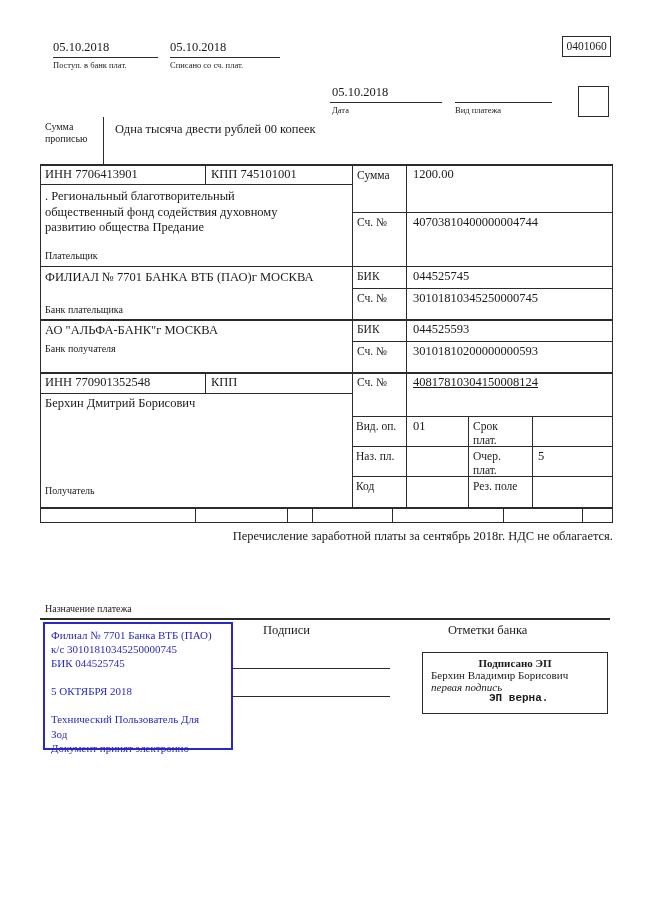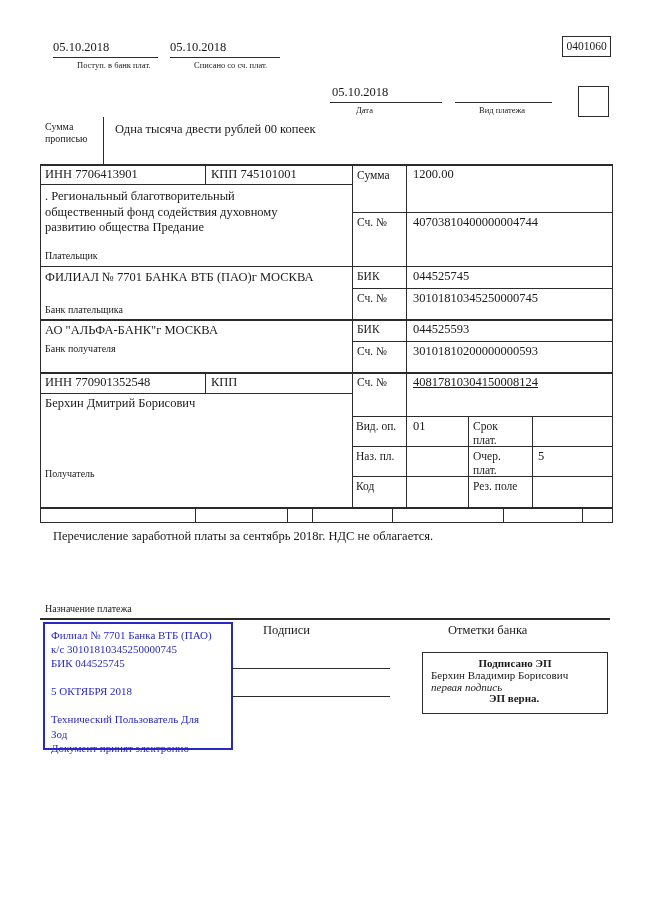--- a/index.html
+++ b/index.html
@@ -5,21 +5,21 @@
   html,body{margin:0;padding:0;background:#ffffff;}
   #page{position:relative;width:660px;height:919px;background:#ffffff;
         font-family:"Liberation Serif","DejaVu Serif",serif;color:#1a1a1a;overflow:hidden;}
   .abs{position:absolute;}
   .hline{position:absolute;background:#2b2b2b;height:1px;}
   .hline.thick{height:2px;}
   .vline{position:absolute;background:#2b2b2b;width:1px;}
   .t12{font-size:12.5px;line-height:1.25;}
   .t11{font-size:11.5px;line-height:1.2;}
   .t10{font-size:10px;line-height:1.15;}
-  .t8{font-size:8.5px;line-height:1.1;margin-left:24px;}
+  .t8{font-size:8.5px;line-height:1.1;}
   .prewrap{white-space:pre-line;}
   .title{font-family:"Liberation Sans","DejaVu Sans",sans-serif;font-weight:bold;font-size:13.5px;}
   .box{position:absolute;border:1.5px solid #2b2b2b;background:#fff;}
   .stamp{position:absolute;border:2px solid #2828c8;color:#2828c8;font-size:11px;line-height:1.28;
          padding:4px 6px;white-space:pre-line;}
   .esign-box{position:absolute;border:1.2px solid #2b2b2b;font-size:11px;padding:4px 8px;}
   .bold{font-weight:bold;}
   .italic{font-style:italic;}
   .center{text-align:center;}
 </style>
@@ -84,21 +84,21 @@
 
   <div class="abs t12" style="left:45px;top:270px;">ФИЛИАЛ № 7701 БАНКА ВТБ (ПАО)г МОСКВА</div>
   <div class="abs t10" style="left:45px;top:304px;">Банк плательщика</div>
 
   <div class="abs t12" style="left:45px;top:323px;">АО "АЛЬФА-БАНК"г МОСКВА</div>
   <div class="abs t10" style="left:45px;top:343px;">Банк получателя</div>
 
   <div class="abs t12" style="left:45px;top:375px;">ИНН 770901352548</div>
   <div class="abs t12" style="left:211px;top:375px;">КПП</div>
   <div class="abs t12" style="left:45px;top:396px;">Берхин Дмитрий Борисович</div>
-  <div class="abs t10" style="left:45px;top:468px;text-align:center;">Получатель</div>
+  <div class="abs t10" style="left:45px;top:485px;text-align:center;">Получатель</div>
 
   <div class="abs t11" style="left:357px;top:169px;">Сумма</div>
   <div class="abs t12" style="left:413px;top:167px;">1200.00</div>
 
   <div class="abs t11" style="left:357px;top:216px;">Сч. №</div>
   <div class="abs t12" style="left:413px;top:215px;font-family:Liberation Serif, serif;">40703810400000004744</div>
 
   <div class="abs t11" style="left:357px;top:270px;">БИК</div>
   <div class="abs t12" style="left:413px;top:269px;">044525745</div>
   <div class="abs t11" style="left:357px;top:292px;">Сч. №</div>
@@ -126,21 +126,21 @@
   <div class="hline" style="left:40px;top:522px;width:573px;"></div>
   <div class="vline" style="left:40px;top:507px;height:16px;"></div>
   <div class="vline" style="left:195px;top:507px;height:16px;"></div>
   <div class="vline" style="left:287px;top:507px;height:16px;"></div>
   <div class="vline" style="left:312px;top:507px;height:16px;"></div>
   <div class="vline" style="left:392px;top:507px;height:16px;"></div>
   <div class="vline" style="left:503px;top:507px;height:16px;"></div>
   <div class="vline" style="left:582px;top:507px;height:16px;"></div>
   <div class="vline" style="left:612px;top:507px;height:16px;"></div>
 
-  <div class="abs t12" style="left:53px;top:529px;width:560px;">Перечисление заработной платы за сентябрь 2018г. НДС не облагается.</div>
+  <div class="abs t12" style="left:53px;top:529px;width:560px;text-align:right;">Перечисление заработной платы за сентябрь 2018г. НДС не облагается.</div>
   <div class="abs t10" style="left:45px;top:603px;">Назначение платежа</div>
   <div class="hline thick" style="left:40px;top:618px;width:570px;"></div>
 
   <div class="stamp" style="left:43px;top:622px;width:174px;height:116px;">Филиал № 7701 Банка ВТБ (ПАО)
 к/с 30101810345250000745
 БИК 044525745
 
 5 ОКТЯБРЯ 2018
 
 Технический Пользователь Для
@@ -150,16 +150,16 @@
   <div class="abs t12" style="left:263px;top:623px;">Подписи</div>
   <div class="abs t12" style="left:448px;top:623px;">Отметки банка</div>
 
   <div class="hline" style="left:232px;top:668px;width:158px;"></div>
   <div class="hline" style="left:232px;top:696px;width:158px;"></div>
 
   <div class="esign-box" style="left:422px;top:652px;width:168px;height:52px;">
     <div class="bold center">Подписано ЭП</div>
     <div>Берхин Владимир Борисович</div>
     <div class="italic">первая подпись</div>
-    <div class="bold" style="margin-left:58px;margin-top:-1px;">ЭП верна.</div>
+    <div class="bold" style="margin-left:58px;margin-top:-1px;font-family:Liberation Mono, monospace;">ЭП верна.</div>
   </div>
 
 </div>
 
 </body></html>

